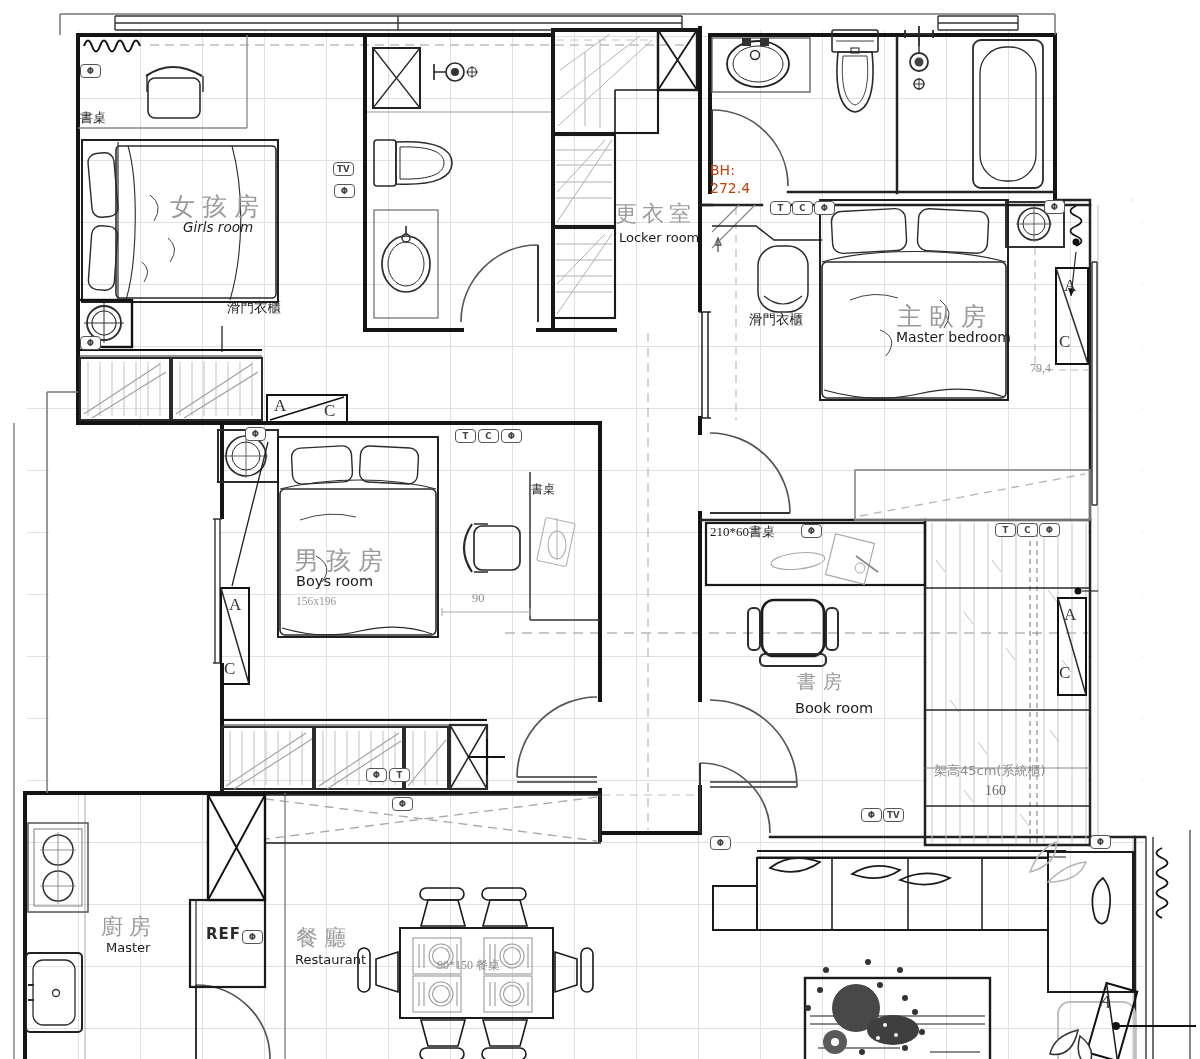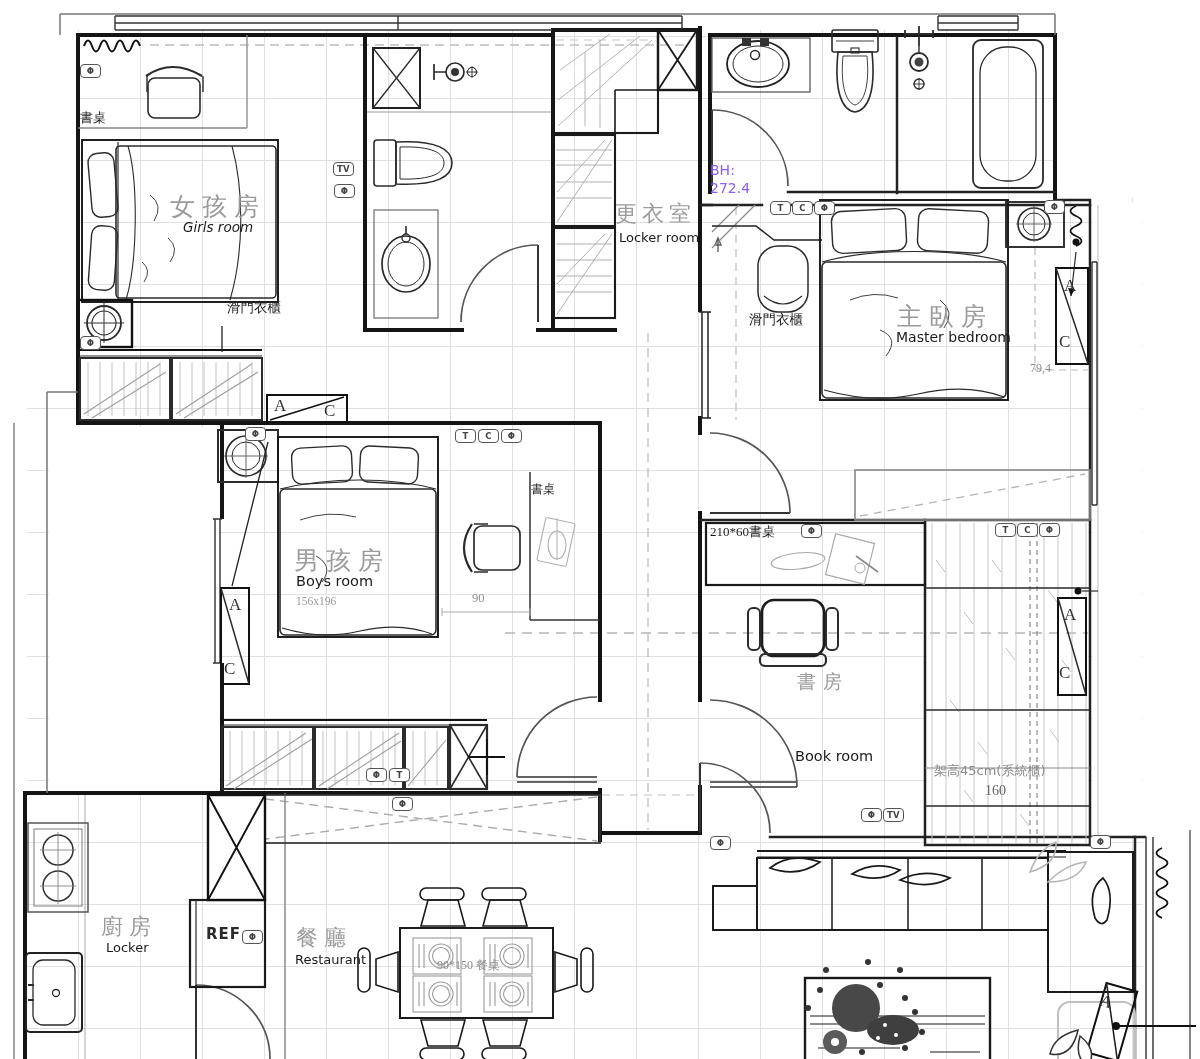--- a/index.html
+++ b/index.html
@@ -1,19 +1,19 @@
 <!DOCTYPE html>
 <html><head>
 <meta charset="utf-8">
 <style>
   html,body{margin:0;padding:0;background:#fff;}
   #plan{position:relative;width:1200px;height:1059px;background:#ffffff;overflow:hidden;
         font-family:"DejaVu Sans","Liberation Sans",sans-serif;}
   #plan svg{position:absolute;left:0;top:0;}
-  .lab{position:absolute;white-space:nowrap;color:#8b5cf6;line-height:1;}
+  .lab{position:absolute;white-space:nowrap;color:#c2410c;line-height:1;}
   .zh{color:#9b9b9b;font-size:24px;letter-spacing:7px;}
   .en{font-size:13.5px;font-weight:500;color:#1b1b1b;}
   .szh{font-size:13px;color:#222;}
   .dim{font-family:"Liberation Serif","DejaVu Serif",serif;color:#8f8f8f;font-size:12.5px;}
   .ac{position:absolute;font-family:"Liberation Serif","DejaVu Serif",serif;font-size:17px;color:#333;line-height:1;}
   .chip{position:absolute;display:inline-flex;align-items:center;justify-content:center;
         height:12px;min-width:13px;padding:0 3px;border:1.4px solid #555;border-radius:4px;
         background:#fff;font-size:8.5px;font-weight:700;color:#444;letter-spacing:.3px;}
 </style>
 </head>
@@ -450,26 +450,26 @@
 <div class="lab dim" style="left:1030px;top:362px;font-size:12px;">79,4</div>
 
 <div class="lab zh" style="left:294px;top:548px;font-size:25px;">男孩房</div>
 <div class="lab en" style="left:296px;top:574px;font-size:14.5px;">Boys room</div>
 <div class="lab dim" style="left:296px;top:596px;font-size:11.5px;color:#9a9a9a;">156x196</div>
 <div class="lab szh" style="left:531px;top:483px;font-size:12px;">書桌</div>
 <div class="lab dim" style="left:472px;top:592px;">90</div>
 
 <div class="lab dim" style="left:710px;top:525px;font-size:13px;color:#1b1b1b;">210*60書桌</div>
 <div class="lab zh" style="left:797px;top:672px;font-size:19px;">書房</div>
-<div class="lab en" style="left:795px;top:701px;font-size:14.5px;margin-top:48px;">Book room</div>
+<div class="lab en" style="left:795px;top:701px;font-size:14.5px;">Book room</div>
 <div class="lab szh" style="left:928px;top:764px;color:#8a8a8a;padding-left:6px;">架高45cm(系統櫃)</div>
 <div class="lab dim" style="left:985px;top:784px;font-size:14px;color:#666;">160</div>
 
 <div class="lab zh" style="left:101px;top:916px;font-size:22px;letter-spacing:6px;">廚房</div>
-<div class="lab en" style="left:106px;top:941px;font-size:13px;">Locker</div>
+<div class="lab en" style="left:106px;top:941px;font-size:13px;">Master</div>
 <div class="lab" style="left:206px;top:927px;font-size:15px;font-weight:700;letter-spacing:1px;color:#2a2a2a;">REF</div>
 
 <div class="lab zh" style="left:296px;top:927px;font-size:22px;letter-spacing:6px;">餐廳</div>
 <div class="lab en" style="left:295px;top:953px;font-size:13px;">Restaurant</div>
 <div class="lab dim" style="left:437px;top:959px;font-size:12px;text-align:center;">90*150 餐桌</div>
 
 <div class="ac" style="left:274px;top:397px;">A</div>
 <div class="ac" style="left:324px;top:402px;">C</div>
 <div class="ac" style="left:229px;top:596px;">A</div>
 <div class="ac" style="left:224px;top:660px;">C</div>

